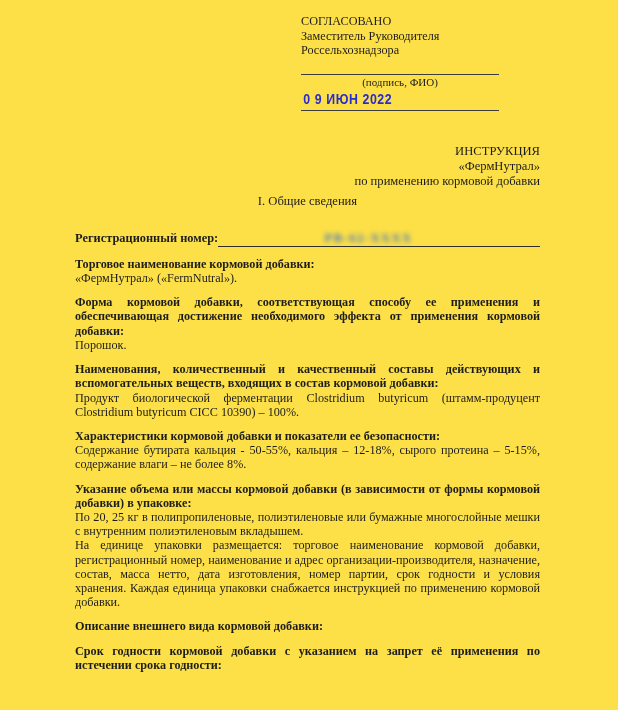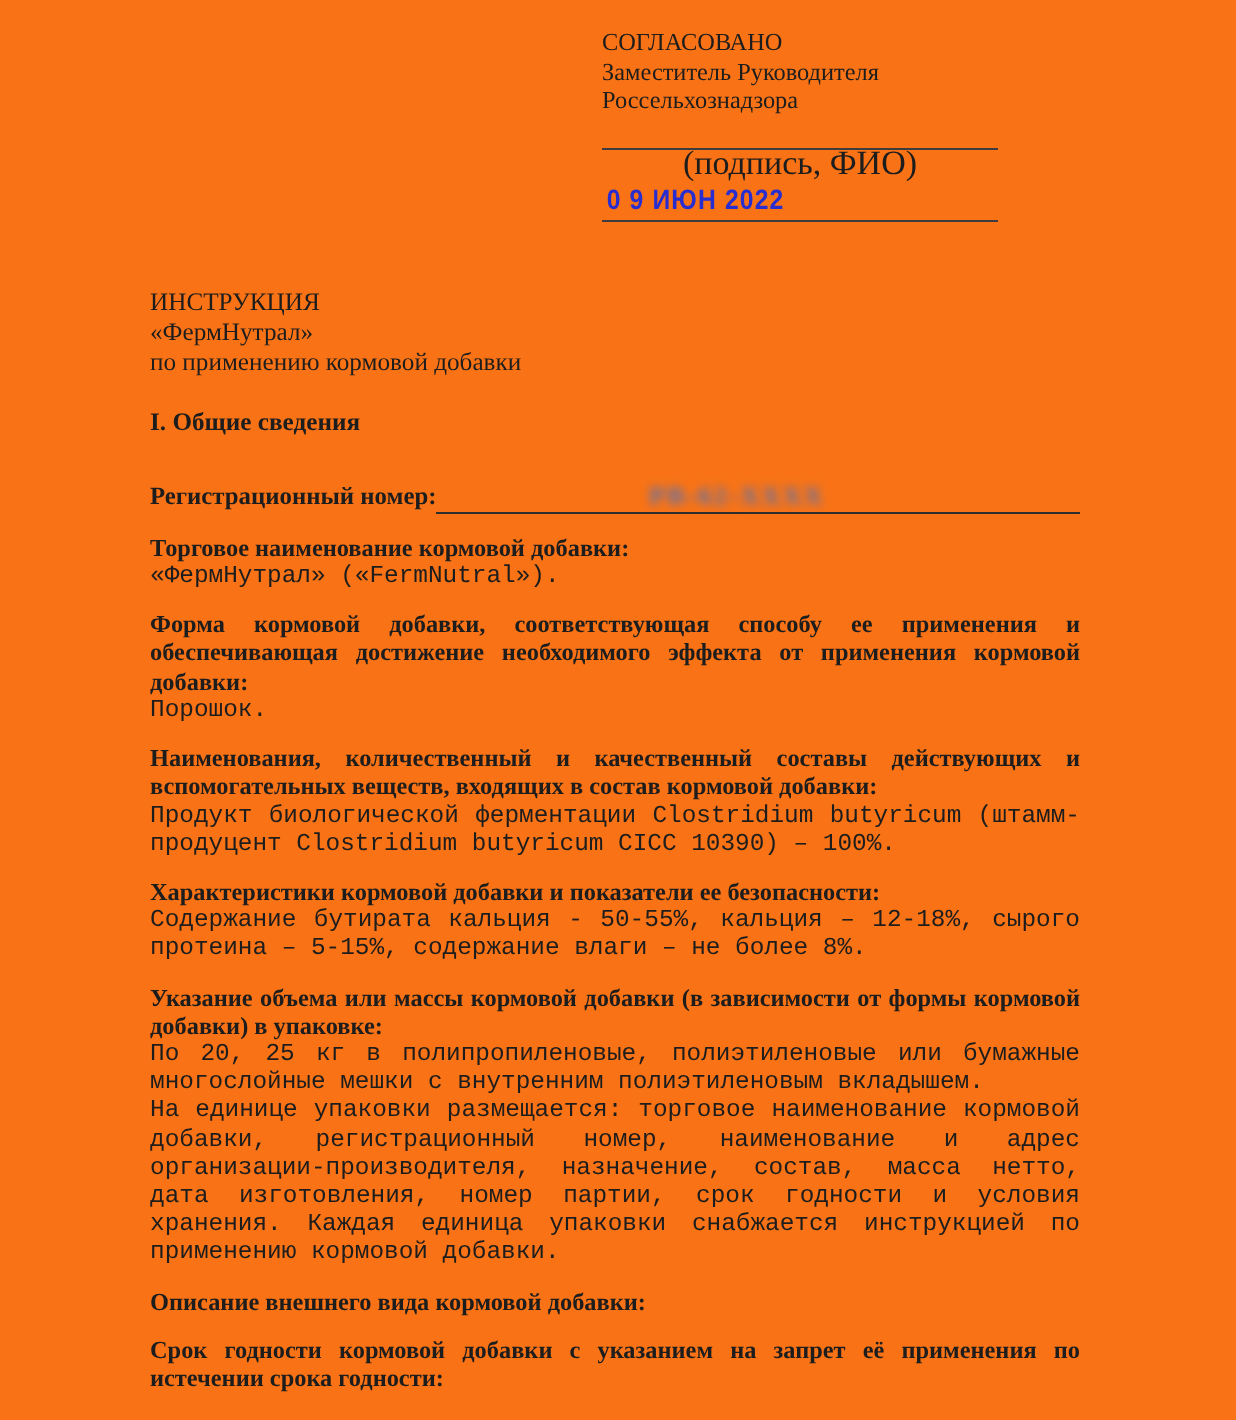--- a/index.html
+++ b/index.html
@@ -1,58 +1,58 @@
 <!DOCTYPE html>
 <html><head>
 <meta charset="utf-8">
 <style>
   * { margin:0; padding:0; box-sizing:border-box; }
   html,body { background:#ffffff; }
   .page {
     position:relative;
     width:618px; height:710px;
-    background:#f97316;
+    background:#fde047;
     padding:14px 78px 0 75px;
     font-family:"Liberation Serif", serif;
     font-size:12.2px;
     line-height:14.2px;
     color:#1d1d1d;
     overflow:hidden;
   }
   
   .approval { width:198px; margin-left:226px; font-size:12.2px; line-height:14.6px; }
   .sig-rule { border-bottom:1.2px solid #3d3d3d; margin-top:16px; }
-  .cap { text-align:center; font-size:17px; }
+  .cap { text-align:center; font-size:11px; }
   .stamp-row { text-align:left; margin-top:4px; height:16px; }
   .stamp {
     display:inline-block;
     font-family:"Liberation Sans", sans-serif;
     font-weight:700; font-size:13px; letter-spacing:0.6px;
     transform:scaleY(1.08) scaleX(0.95);
   }
   .date-rule { border-bottom:1.2px solid #3d3d3d; margin-top:1px; }
   
-  .title-block { text-align:left; margin-top:33px; font-size:12.6px; line-height:15px; }
-  .general-heading { text-align:left; font-weight:bold; margin-top:15px; font-size:12.6px; line-height:14.5px; }
+  .title-block { text-align:right; margin-top:33px; font-size:12.6px; line-height:15px; }
+  .general-heading { text-align:center; font-weight:normal; margin-top:5px; font-size:12.6px; line-height:14.5px; }
   
   .reg-row { display:flex; align-items:flex-start; margin-top:22px; }
   .reg-label { font-weight:bold; white-space:nowrap; font-size:12.4px; }
   .reg-line { flex:1; border-bottom:1px solid #2e2e2e; position:relative; height:16px; }
   .reg-value {
     position:absolute; left:50%; bottom:1px;
     transform:translateX(-62%);
     font-weight:700; letter-spacing:1.5px; font-size:12.5px;
     filter:blur(2.4px);
     white-space:nowrap;
   }
   
   .sec { margin-top:10px; }
   .sec:first-of-type { margin-top:11px; }
   .sec-h { font-weight:bold; text-align:justify; }
-  .sec p { text-align:justify;font-family:Liberation Mono, monospace; }
+  .sec p { text-align:justify; }
 </style>
 </head>
 <body>
 
 <div class="page">
 
   <div class="approval">
     <div>СОГЛАСОВАНО</div>
     <div>Заместитель Руководителя</div>
     <div>Россельхознадзора</div>

